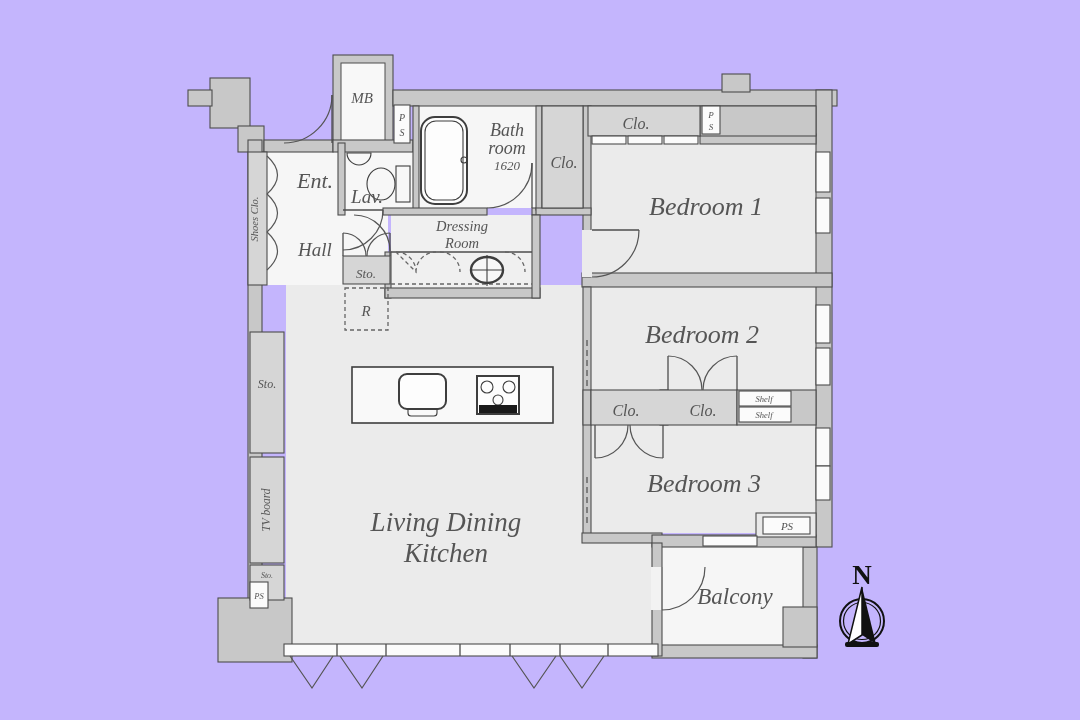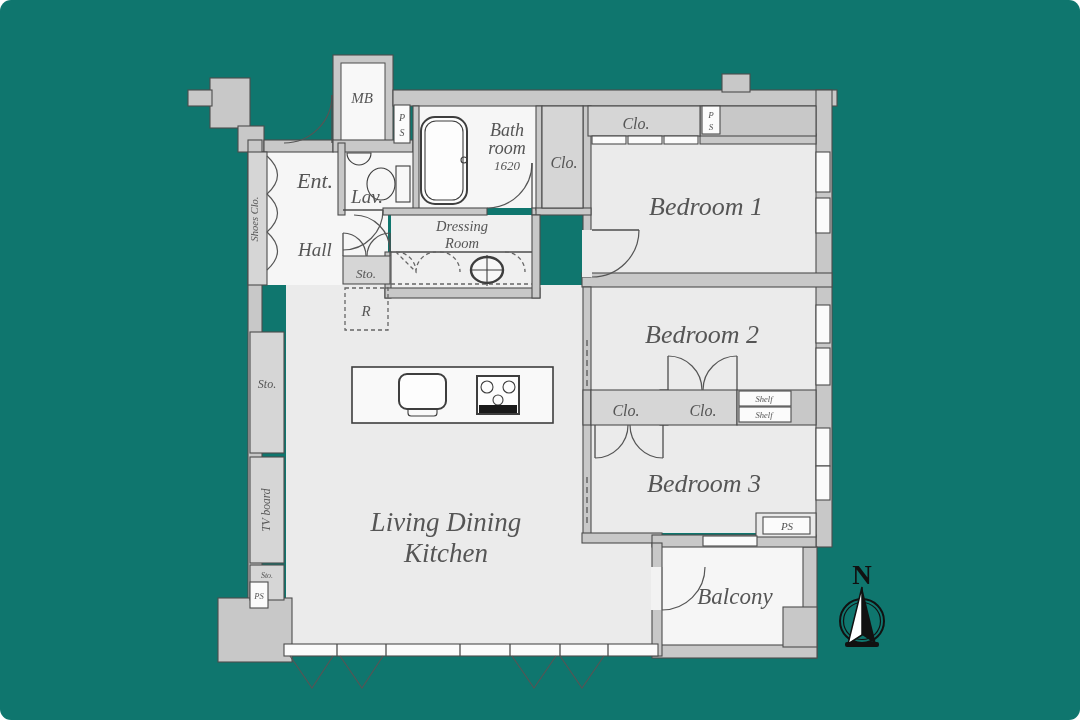--- a/index.html
+++ b/index.html
@@ -1,16 +1,16 @@
 <!DOCTYPE html>
 <html><head>
 <meta charset="utf-8">
 <style>
   html,body { margin:0; padding:0; background:#ffffff; }
-  .plan { position:relative; width:1080px; height:720px; background:#0f766e; overflow:hidden;border-radius:11px; }
+  .plan { position:relative; width:1080px; height:720px; background:#c4b5fd; overflow:hidden; }
   svg { display:block; }
   .wall   { fill:#c8c8c8; stroke:#4d4d4d; stroke-width:1.1; }
   .closet { fill:#d6d6d6; stroke:#4d4d4d; stroke-width:1.1; }
   .whitebox { fill:#fbfbfb; stroke:#4d4d4d; stroke-width:1.1; }
   .ln     { stroke:#4d4d4d; stroke-width:1.3; fill:none; }
   .arc    { stroke:#555; stroke-width:1.2; fill:none; }
   .fix    { stroke:#3e3e3e; stroke-width:2; fill:#fdfdfd; }
   .fixthin{ stroke:#3e3e3e; stroke-width:1.1; fill:none; }
   .dash   { stroke:#666; stroke-width:1.5; fill:none; stroke-dasharray:6 4; }
   .dash2  { stroke:#666; stroke-width:1.3; fill:none; stroke-dasharray:4 3; }

